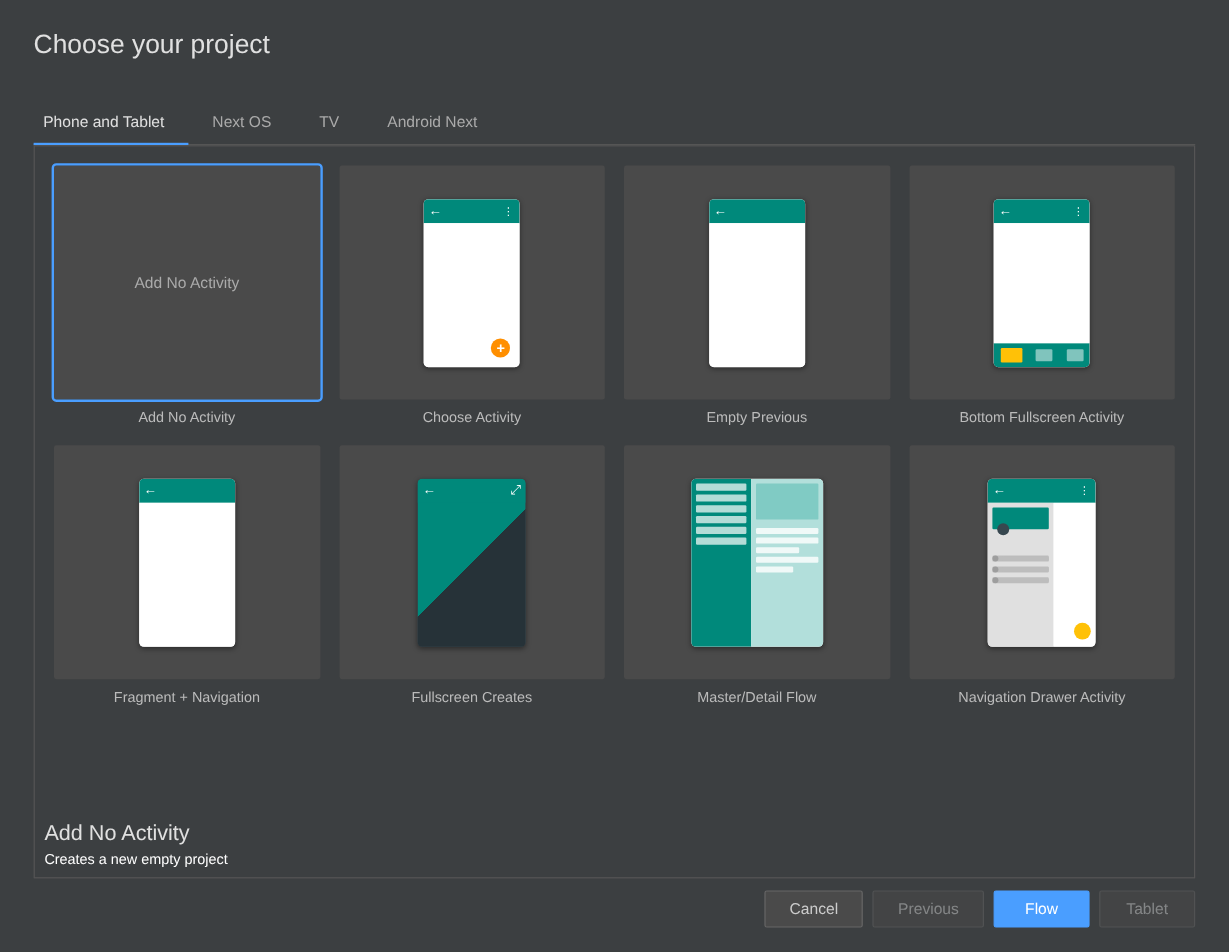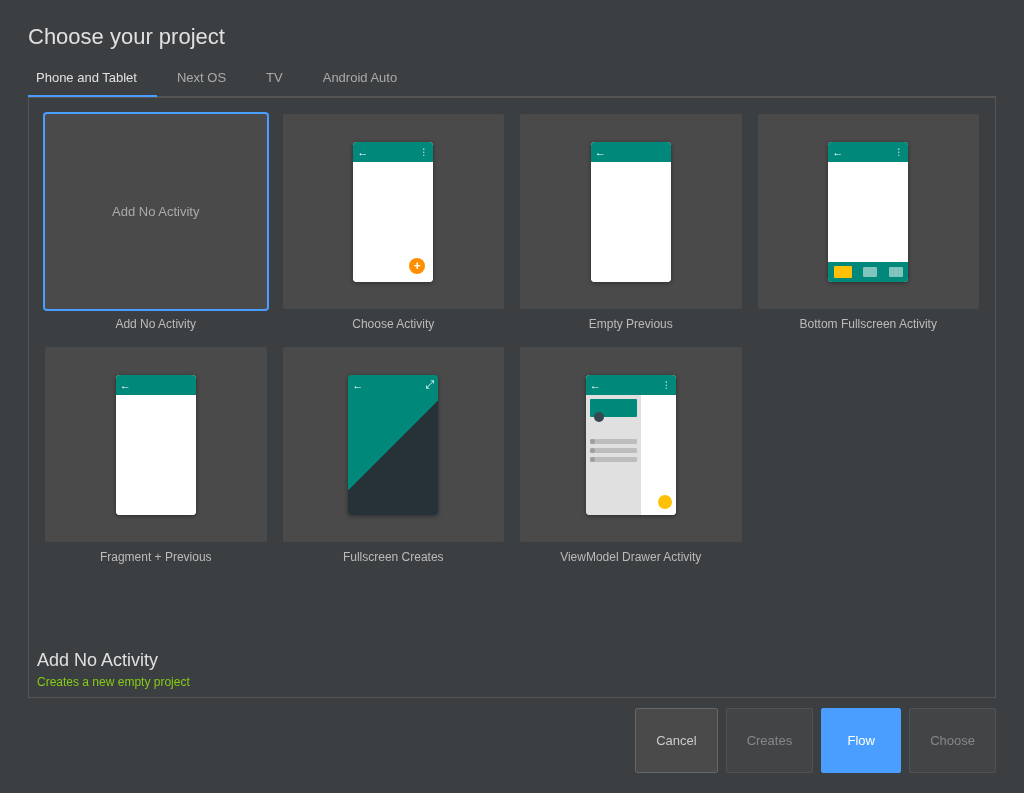--- a/index.html
+++ b/index.html
@@ -18,21 +18,21 @@
       width: 1024px;
       height: 793px;
       display: flex;
       flex-direction: column;
       padding: 24px 28px 16px 28px;
     }
     .dialog-title {
       font-size: 22px;
       color: #e0e0e0;
       font-weight: 400;
-      margin-bottom: 12px;
+      margin-bottom: 36px;
     }
     .tabs {
       display: flex;
       gap: 0;
       border-bottom: 1px solid #555;
       margin-bottom: 0;
       align-items: center;
     }
     .tab {
       padding: 8px 20px 10px 20px;
@@ -338,31 +338,31 @@
       border-top: 0;
     }
     .bottom-info-title {
       font-size: 18px;
       color: #e0e0e0;
       font-weight: 500;
       margin-bottom: 4px;
     }
     .bottom-info-desc {
       font-size: 12px;
-      color: #84cc16;
+      color: #ffffff;
     }
     .footer {
       display: flex;
       justify-content: flex-end;
       align-items: center;
       gap: 8px;
       padding: 10px 0 4px 0;
     }
     .btn {
-      padding: 24px 20px;
+      padding: 7px 20px;
       font-size: 13px;
       border-radius: 2px;
       cursor: pointer;
       border: 1px solid #666;
       background: #4a4a4a;
       color: #ccc;
       min-width: 80px;
       text-align: center;
     }
     .btn-primary {
@@ -378,21 +378,21 @@
 </head>
 <body>
 
 <div class="dialog">
   <div class="dialog-title">Choose your project</div>
 
   <div class="tabs">
     <div class="tab active">Phone and Tablet</div>
     <div class="tab">Next OS</div>
     <div class="tab">TV</div>
-    <div class="tab">Android Auto</div>
+    <div class="tab">Android Next</div>
   </div>
 
   <div class="content-area">
     <div class="grid-scroll">
 
       <div class="activity-card selected">
         <div class="card-preview">
           <div class="add-no-activity-preview">Add No Activity</div>
         </div>
         <div class="card-label">Add No Activity</div>
@@ -445,36 +445,59 @@
 
       <div class="activity-card">
         <div class="card-preview" style="background:#4a4a4a; justify-content:center;">
           <div class="fragment-phone">
             <div class="phone-header">
               <span class="phone-header-arrow">←</span>
             </div>
             <div class="phone-body" style="flex:1;background:white;"></div>
           </div>
         </div>
-        <div class="card-label">Fragment + Previous</div>
+        <div class="card-label">Fragment + Navigation</div>
       </div>
 
       <div class="activity-card">
         <div class="card-preview" style="background:#4a4a4a; justify-content:center;">
           <div class="fullscreen-mock">
             <div class="fullscreen-body"></div>
             <div class="fullscreen-overlay-header">
               <span class="phone-header-arrow" style="color:white;font-size:11px;">←</span>
               <span class="fullscreen-expand">⤢</span>
             </div>
           </div>
         </div>
         <div class="card-label">Fullscreen Creates</div>
       </div>
 
+      <div class="activity-card">
+        <div class="card-preview" style="background:#4a4a4a; justify-content:center;">
+          <div class="master-detail-mock">
+            <div class="master-pane">
+              <div class="master-item"></div>
+              <div class="master-item"></div>
+              <div class="master-item"></div>
+              <div class="master-item"></div>
+              <div class="master-item"></div>
+              <div class="master-item"></div>
+            </div>
+            <div class="detail-pane">
+              <div style="height:30px;background:#80cbc4;border-radius:1px;margin-bottom:4px;"></div>
+              <div class="detail-line"></div>
+              <div class="detail-line"></div>
+              <div class="detail-line" style="width:70%;"></div>
+              <div class="detail-line"></div>
+              <div class="detail-line" style="width:60%;"></div>
+            </div>
+          </div>
+        </div>
+        <div class="card-label">Master/Detail Flow</div>
+      </div>
 
       <div class="activity-card">
         <div class="card-preview" style="background:#4a4a4a; justify-content:center;">
           <div class="nav-drawer-mock">
             <div class="nav-drawer-header">
               <span class="phone-header-arrow" style="color:white;font-size:11px;">←</span>
               <span class="phone-header-dots" style="color:white;font-size:9px;">⋮</span>
             </div>
             <div class="drawer-body">
               <div class="drawer-panel">
@@ -493,30 +516,30 @@
                 <div class="drawer-panel-line">
                   <div class="drawer-dot"></div>
                   <div class="drawer-line-text"></div>
                 </div>
               </div>
               <div class="drawer-main"></div>
             </div>
             <div class="drawer-fab"></div>
           </div>
         </div>
-        <div class="card-label">ViewModel Drawer Activity</div>
+        <div class="card-label">Navigation Drawer Activity</div>
       </div>
 
     </div>
 
     <div class="bottom-info">
       <div class="bottom-info-title">Add No Activity</div>
       <div class="bottom-info-desc">Creates a new empty project</div>
     </div>
   </div>
 
   <div class="footer">
     <button class="btn">Cancel</button>
-    <button class="btn disabled" disabled="">Creates</button>
+    <button class="btn disabled" disabled="">Previous</button>
     <button class="btn btn-primary">Flow</button>
-    <button class="btn disabled" disabled="">Choose</button>
+    <button class="btn disabled" disabled="">Tablet</button>
   </div>
 </div>
 
 </body></html>

